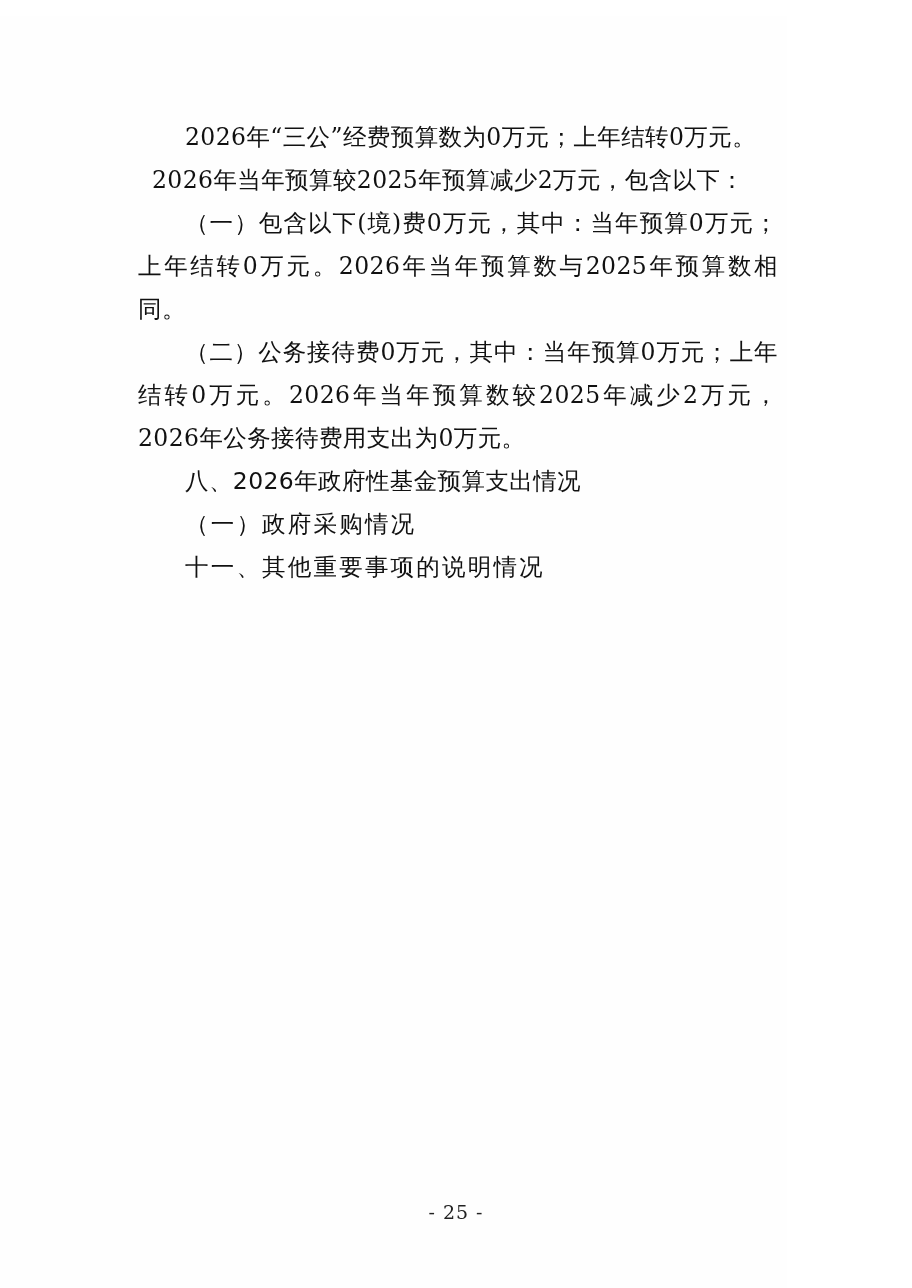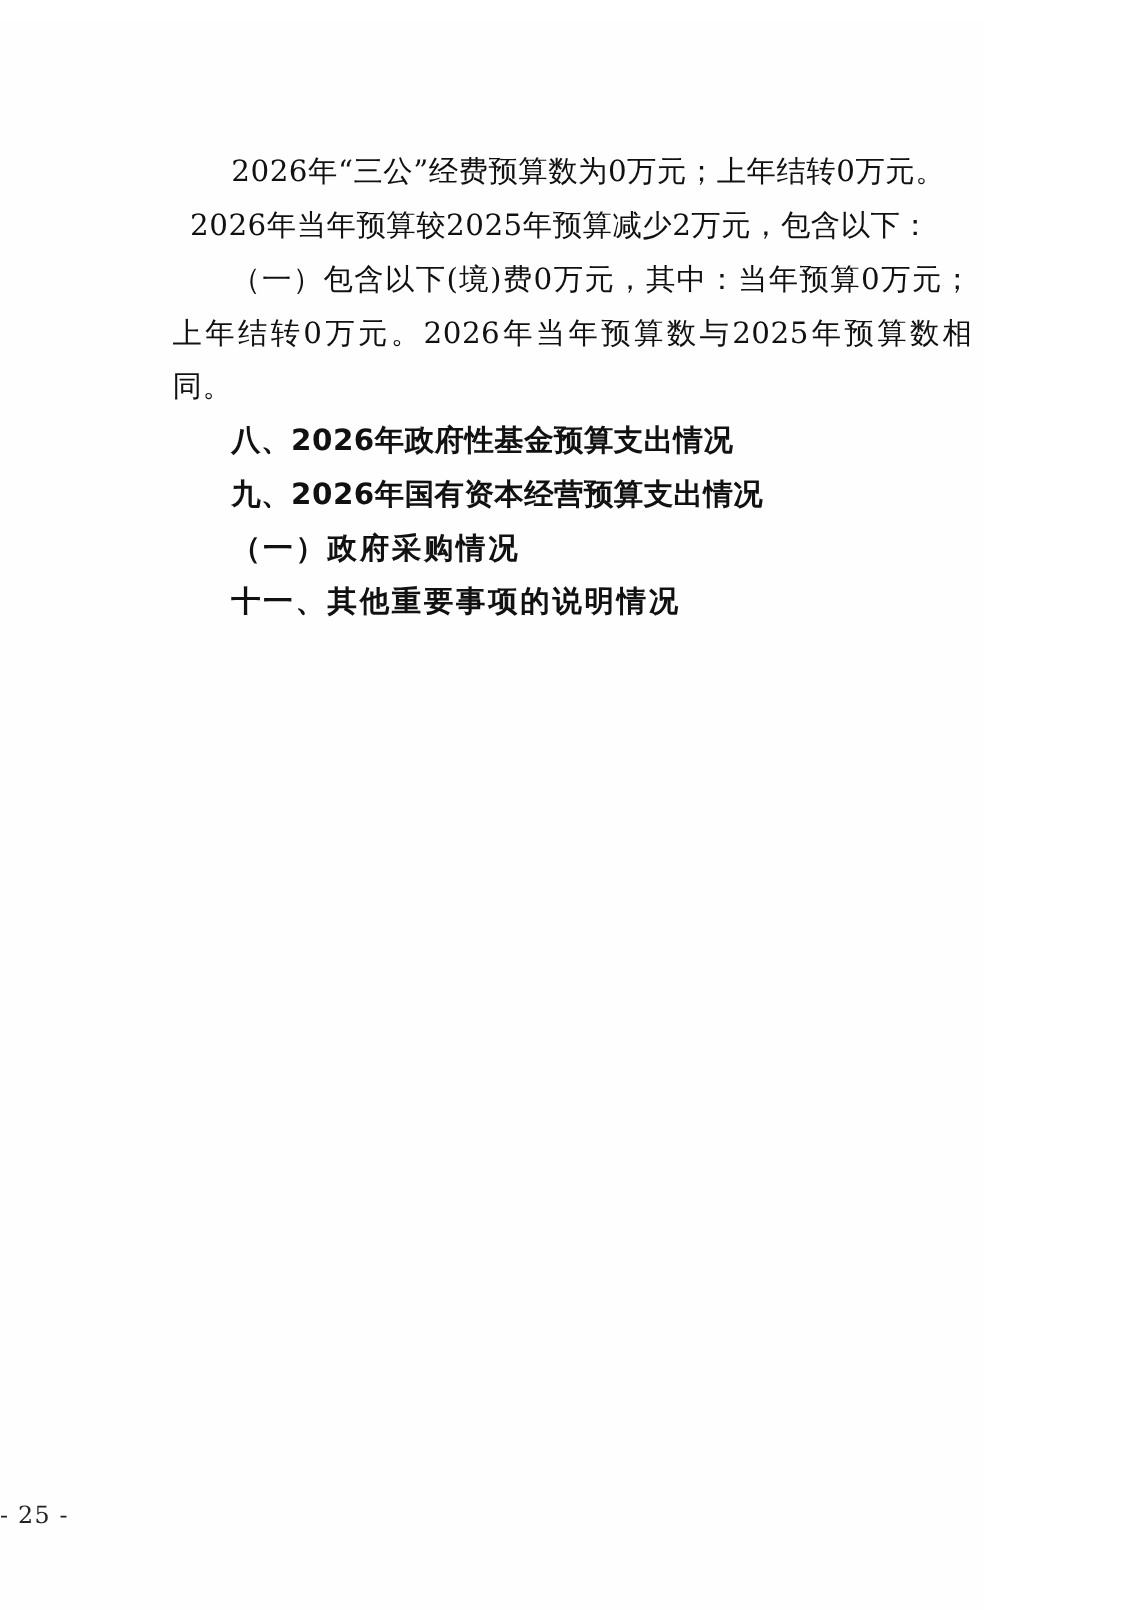--- a/index.html
+++ b/index.html
@@ -40,50 +40,51 @@
   .para.noindent {
     text-indent: 0;
     margin-left: 14px;
   }
   .heading {
     font-size: 23.5px;
     line-height: 43px;
     letter-spacing: 0.4px;
     text-indent: 47px;
     margin: 0;
-    font-weight: 700;
+    font-weight: 400;
     font-family: "DejaVu Sans", "Liberation Sans", sans-serif;
   }
   .spaced {
     letter-spacing: 2.2px;
   }
   .footer {
     position: absolute;
     left: 0;
     top: 1185px;
     width: 912px;
+    text-align: center;
     font-size: 19px;
     color: #222222;
     font-family: "DejaVu Serif", "Liberation Serif", serif;
     letter-spacing: 1px;
   }
 </style>
 </head>
 <body>
 
 <div class="page">
   <div class="content">
 
     <p class="para">2026年“三公”经费预算数为0万元；上年结转0万元。</p>
     <p class="para noindent">2026年当年预算较2025年预算减少2万元，包含以下：</p>
     <p class="para">（一）包含以下(境)费0万元，其中：当年预算0万元；上年结转0万元。2026年当年预算数与2025年预算数相同。</p>
+    <p class="para">（二）公务接待费0万元，其中：当年预算0万元；上年结转0万元。2026年当年预算数较2025年减少2万元，2026年公务接待费用支出为0万元。</p>
 
     <p class="heading">八、2026年政府性基金预算支出情况</p>
 
-    <p class="heading">九、2026年国有资本经营预算支出情况</p>
 
 
     <p class="heading spaced">（一）政府采购情况</p>
     <p class="heading spaced">十一、其他重要事项的说明情况</p>
 
   </div>
 
   <div class="footer">- 25 -</div>
 </div>
 

